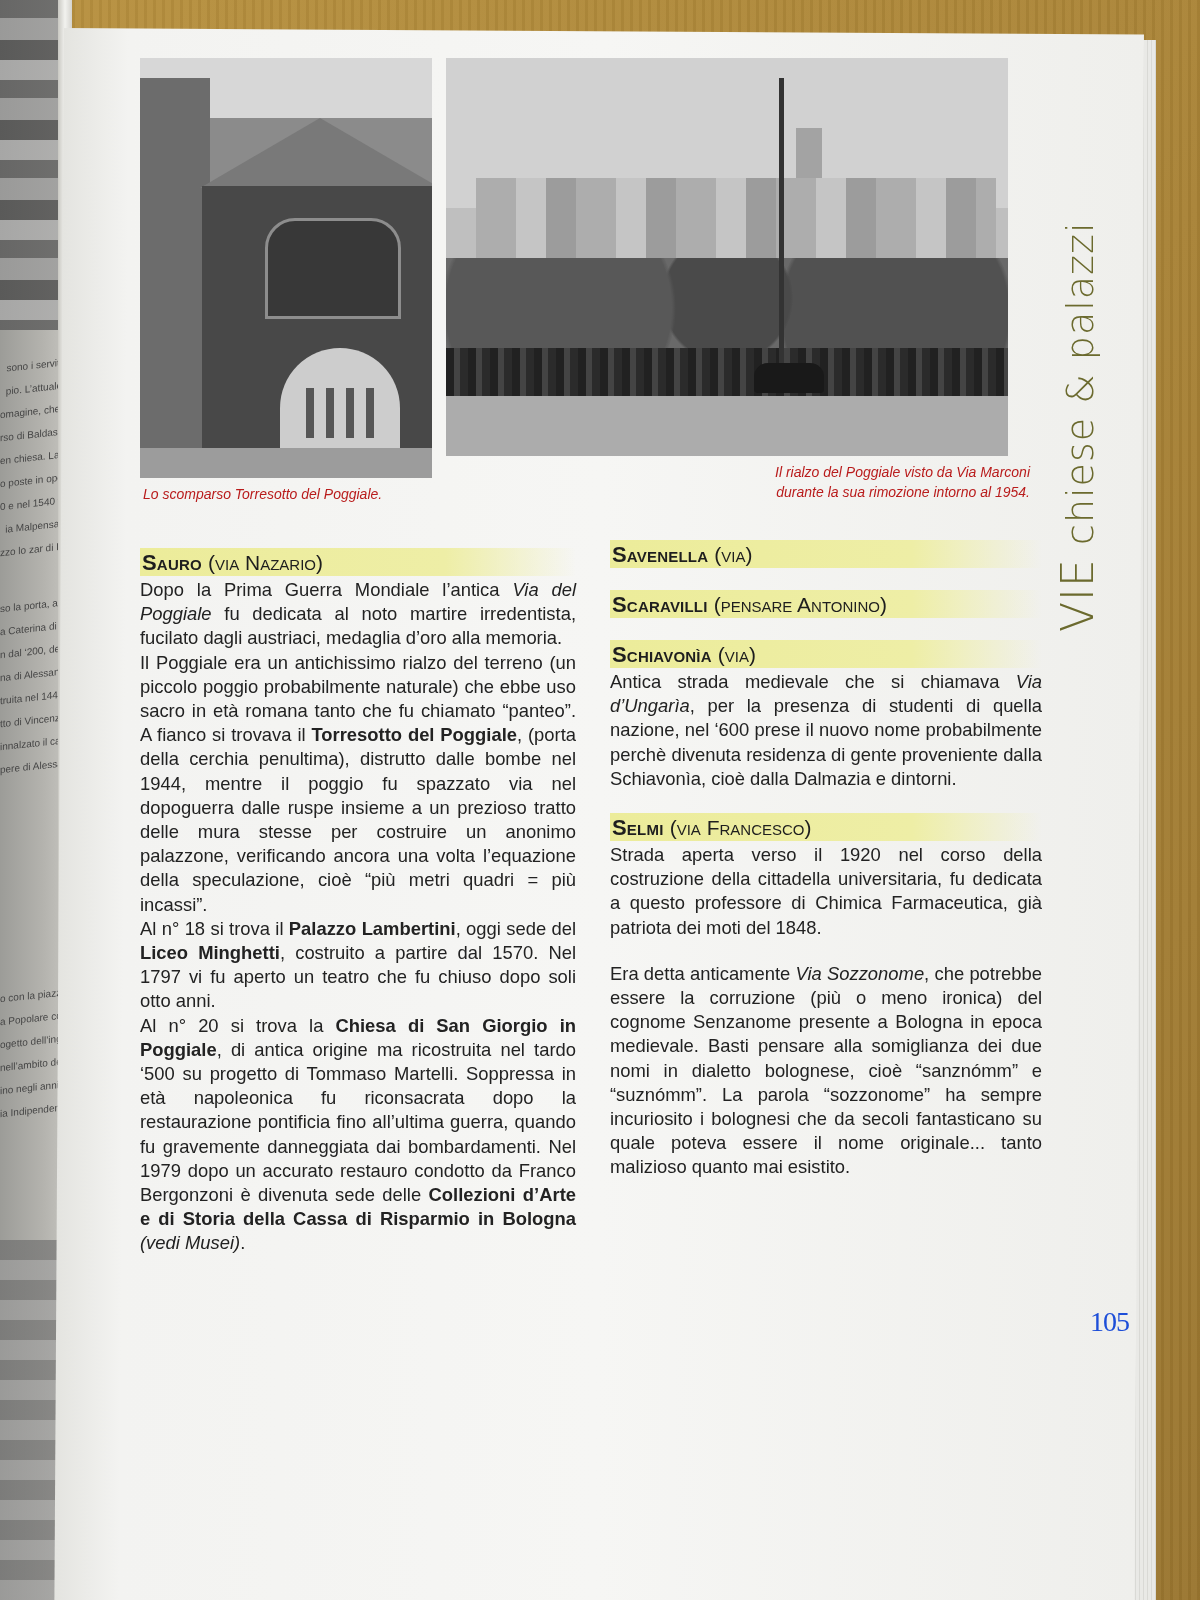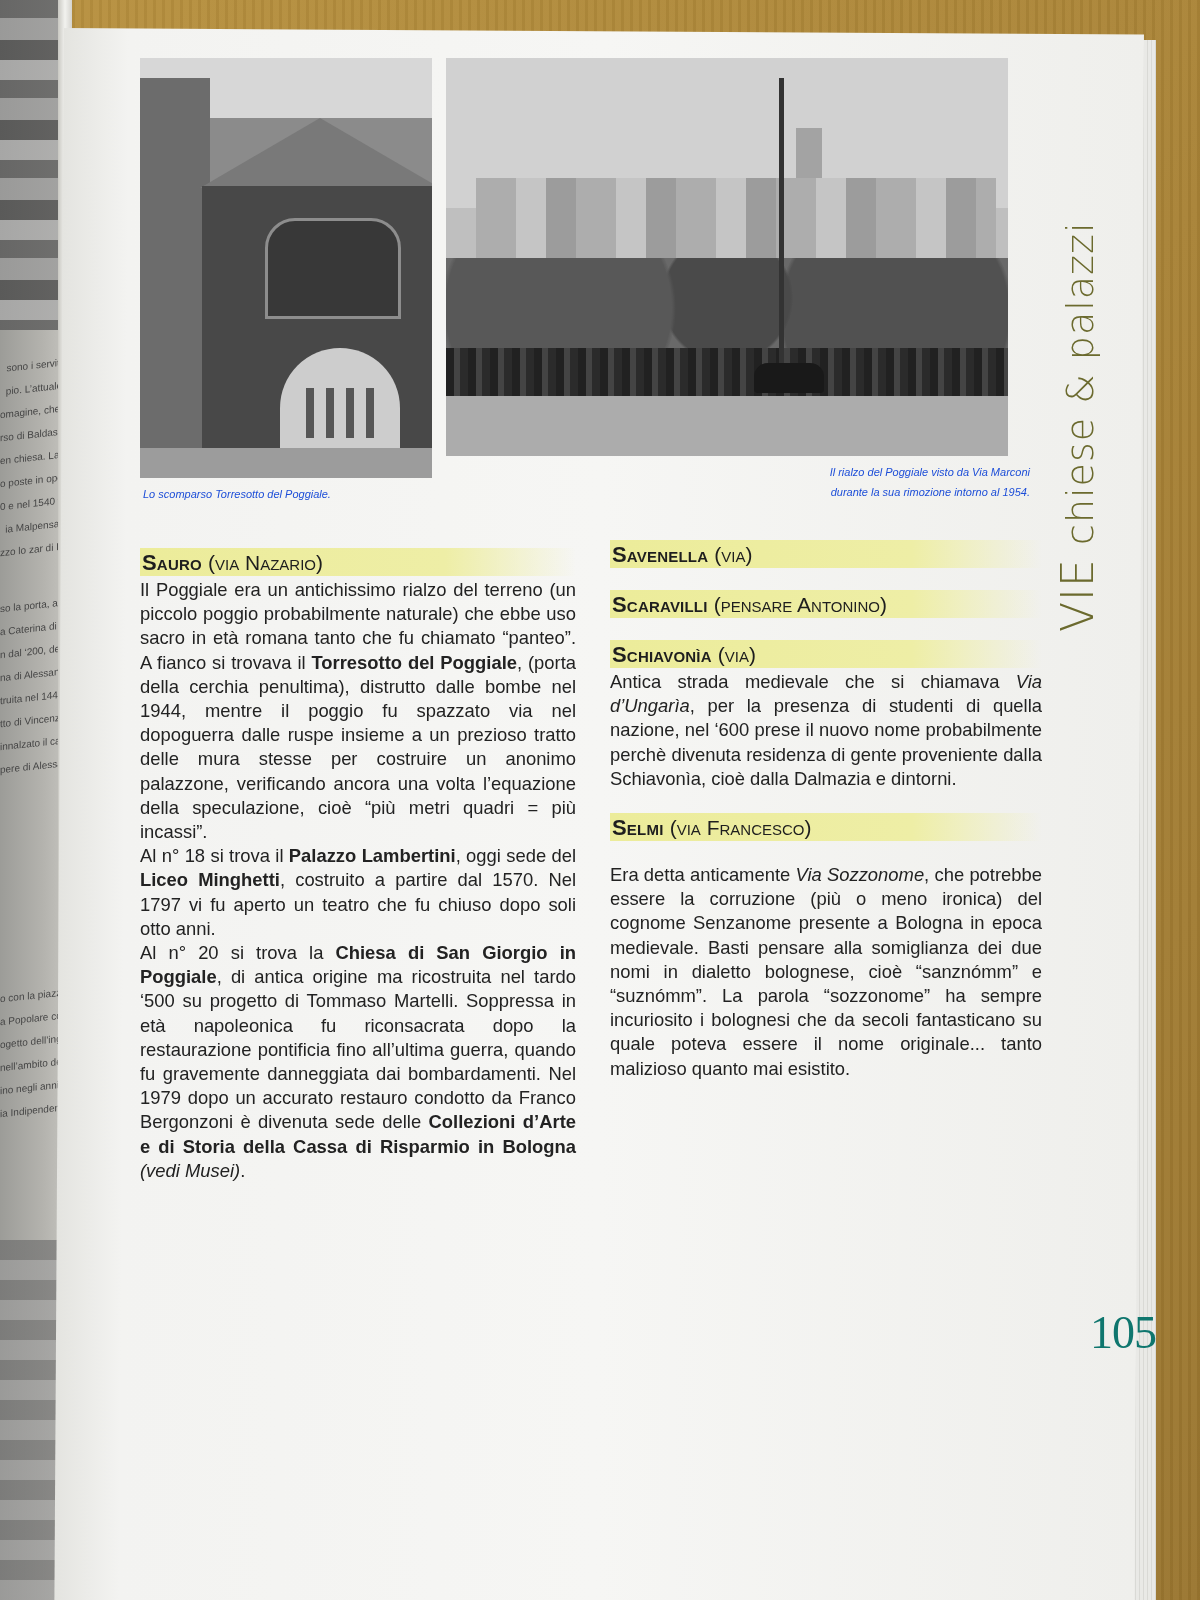--- a/index.html
+++ b/index.html
@@ -86,21 +86,21 @@
                 radial-gradient(circle at 50% 40%, #4f4f4d 0 22%, transparent 23%),
                 radial-gradient(circle at 80% 55%, #555553 0 25%, transparent 26%), #6b6b69; }
   .photo-street .crowd { position:absolute; left:0; top:290px; width:100%; height:50px;
     background: repeating-linear-gradient(90deg, #2a2a28 0 8px, #4a4a48 8px 14px, #333331 14px 22px); }
   .photo-street .pole { position:absolute; left:333px; top:20px; width:5px; height:300px; background:#3a3a38; }
   .photo-street .road { position:absolute; left:0; bottom:0; width:100%; height:60px; background:#a8a8a6; }
   .photo-street .car { position:absolute; left:308px; top:305px; width:70px; height:30px; background:#222; border-radius:14px 14px 4px 4px; }
 
   .caption {
     position:absolute; font-family:"Liberation Sans", sans-serif; font-style:italic;
-    font-size:11px; color:#1d4ed8; line-height:20px;
+    font-size:14px; color:#b91c1c; line-height:20px;
   }
   .caption-left { left:143px; top:484px; }
   .caption-right { left:690px; top:462px; width:340px; text-align:right; }
 
   .col { position:absolute; font-family:"Liberation Sans", sans-serif; font-size:18.4px; line-height:24.2px; color:#222; }
   .col-left { left:140px; top:548px; width:436px; }
   .col-right { left:610px; top:540px; width:432px; }
   .col p { margin:0; text-align:justify; }
   .entry { margin-bottom:22px; }
   .heading {
@@ -115,21 +115,21 @@
 
   .section-title {
     position:absolute; left:1052px; top:632px;
     transform: rotate(-90deg); transform-origin:left top;
     font-family:"DejaVu Sans", sans-serif; font-size:38px; color:#6b6a2e; white-space:nowrap;
     letter-spacing:1px; font-weight:300;
   }
   .section-title .vie { font-size:44px; }
   .page-number {
     position:absolute; left:1090px; top:1306px; font-family:"Liberation Serif", serif;
-    font-size:46px; color:#0f766e; letter-spacing:-1px;
+    font-size:28px; color:#1d4ed8; letter-spacing:-1px;
   }
 </style>
 </head>
 <body>
 
 <div class="wood-grain"></div>
 
 <div class="left-page">
   <div class="photo-strip"></div>
   <div id="left-snips">
@@ -186,38 +186,40 @@
 
 <div class="caption caption-left">Lo scomparso Torresotto del Poggiale.</div>
 <div class="caption caption-right">
   <div>Il rialzo del Poggiale visto da Via Marconi</div>
   <div>durante la sua rimozione intorno al 1954.</div>
 </div>
 
 <div class="col col-left" id="col-left">
     <div class="entry">
       <div class="heading"><span class="name">Sauro</span> <span class="qual">(via Nazario)</span></div>
+      <p><span>Dopo la Prima Guerra Mondiale l’antica </span><span class="i">Via del Poggiale</span><span> fu dedicata al noto martire irredentista, fucilato dagli austriaci, medaglia d’oro alla memoria.</span></p>
       <p><span>Il Poggiale era un antichissimo rialzo del terreno (un piccolo poggio probabilmente naturale) che ebbe uso sacro in età romana tanto che fu chiamato “panteo”. A fianco si trovava il </span><span class="b">Torresotto del Poggiale</span><span>, (porta della cerchia penultima), distrutto dalle bombe nel 1944, mentre il poggio fu spazzato via nel dopoguerra dalle ruspe insieme a un prezioso tratto delle mura stesse per costruire un anonimo palazzone, verificando ancora una volta l’equazione della speculazione, cioè “più metri quadri = più incassi”.</span></p>
       <p><span>Al n° 18 si trova il </span><span class="b">Palazzo Lambertini</span><span>, oggi sede del </span><span class="b">Liceo Minghetti</span><span>, costruito a partire dal 1570. Nel 1797 vi fu aperto un teatro che fu chiuso dopo soli otto anni.</span></p>
       <p><span>Al n° 20 si trova la </span><span class="b">Chiesa di San Giorgio in Poggiale</span><span>, di antica origine ma ricostruita nel tardo ‘500 su progetto di Tommaso Martelli. Soppressa in età napoleonica fu riconsacrata dopo la restaurazione pontificia fino all’ultima guerra, quando fu gravemente danneggiata dai bombardamenti. Nel 1979 dopo un accurato restauro condotto da Franco Bergonzoni è divenuta sede delle </span><span class="b">Collezioni d’Arte e di Storia della Cassa di Risparmio in Bologna</span><span> </span><span class="i">(vedi Musei)</span><span>.</span></p>
     </div>
   </div>
 <div class="col col-right" id="col-right">
     <div class="entry">
       <div class="heading"><span class="name">Savenella</span> <span class="qual">(via)</span></div>
     </div>
     <div class="entry">
       <div class="heading"><span class="name">Scaravilli</span> <span class="qual">(pensare Antonino)</span></div>
     </div>
     <div class="entry">
       <div class="heading"><span class="name">Schiavonìa</span> <span class="qual">(via)</span></div>
       <p><span>Antica strada medievale che si chiamava </span><span class="i">Via d’Ungarìa</span><span>, per la presenza di studenti di quella nazione, nel ‘600 prese il nuovo nome probabilmente perchè divenuta residenza di gente proveniente dalla Schiavonìa, cioè dalla Dalmazia e dintorni.</span></p>
     </div>
     <div class="entry">
       <div class="heading"><span class="name">Selmi</span> <span class="qual">(via Francesco)</span></div>
+      <p><span>Strada aperta verso il 1920 nel corso della costruzione della cittadella universitaria, fu dedicata a questo professore di Chimica Farmaceutica, già patriota dei moti del 1848.</span></p>
     </div>
     <div class="entry">
       <p><span>Era detta anticamente </span><span class="i">Via Sozzonome</span><span>, che potrebbe essere la corruzione (più o meno ironica) del cognome Senzanome presente a Bologna in epoca medievale. Basti pensare alla somiglianza dei due nomi in dialetto bolognese, cioè “sanznómm” e “suznómm”. La parola “sozzonome” ha sempre incuriosito i bolognesi che da secoli fantasticano su quale poteva essere il nome originale... tanto malizioso quanto mai esistito.</span></p>
     </div>
   </div>
 
 <div class="section-title">
   <span class="vie">VIE</span>
   <span>chiese &amp; palazzi</span>
 </div>

